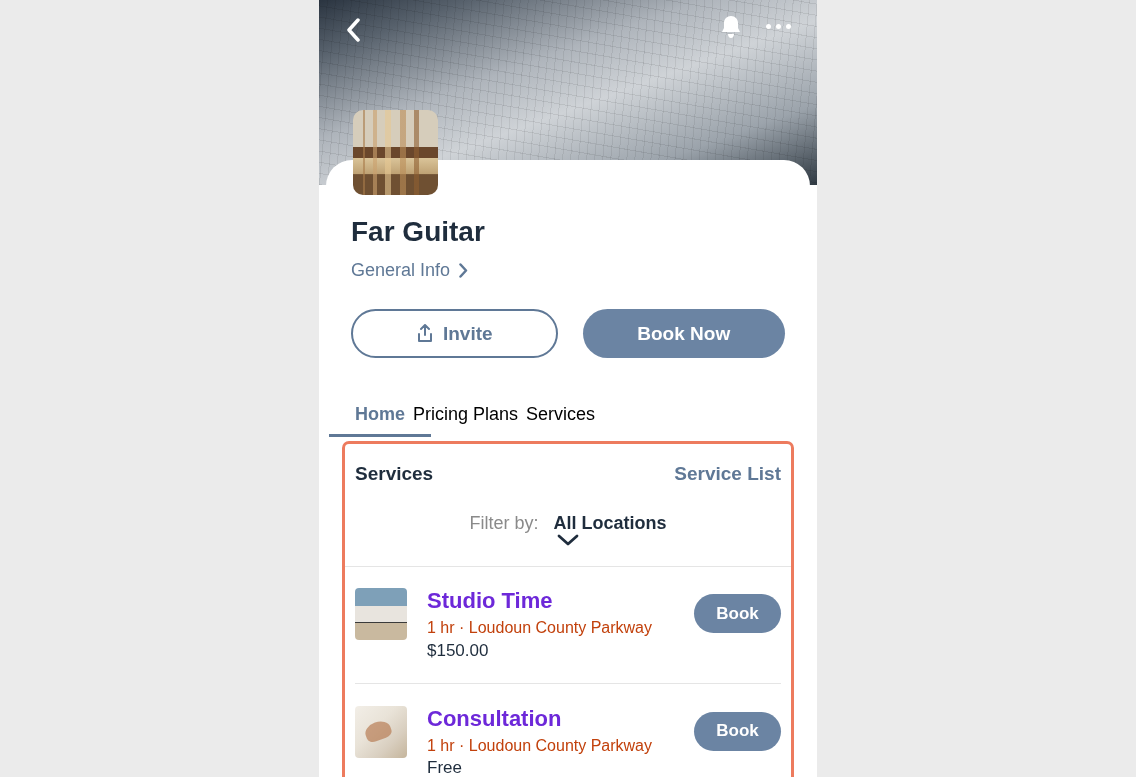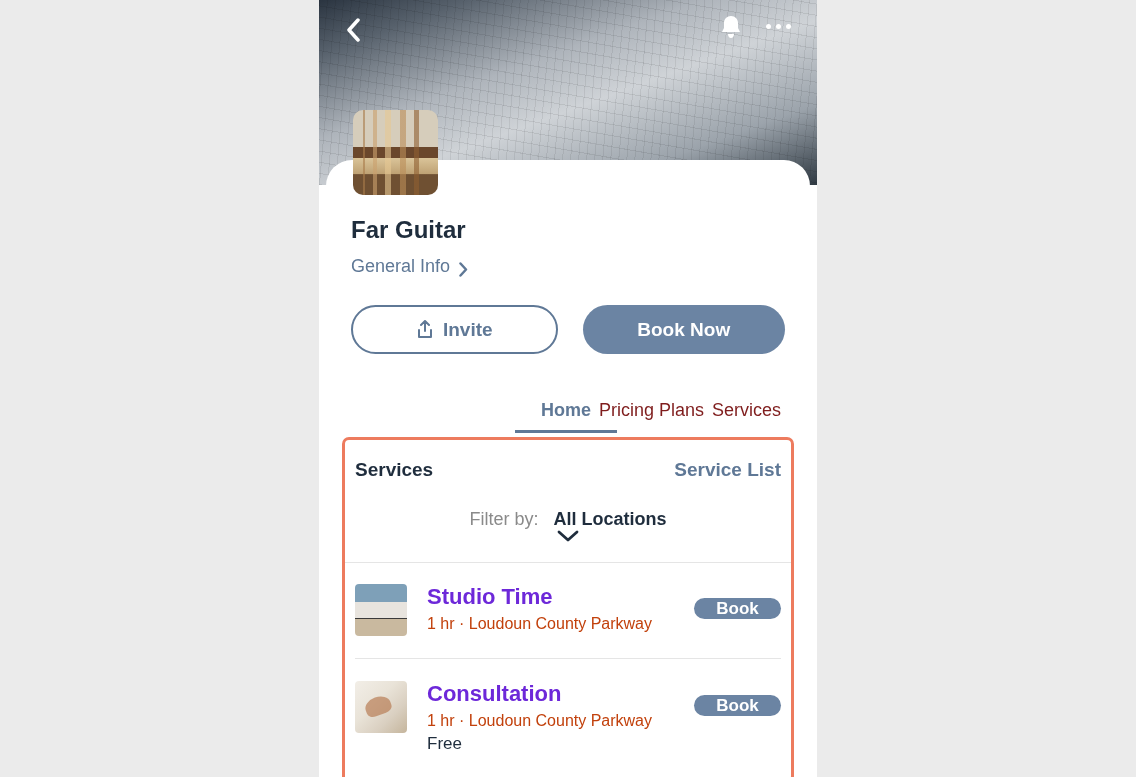--- a/index.html
+++ b/index.html
@@ -90,28 +90,28 @@
     }
     .profile-thumb::after {
       content: "";
       position: absolute;
       inset: 0;
       background:
         linear-gradient(90deg, transparent 0%, transparent 12%, #a87b4a 12%, #a87b4a 14%, transparent 14%, transparent 24%, #caa06d 24%, #caa06d 28%, transparent 28%, transparent 38%, #e6c893 38%, #e6c893 45%, transparent 45%, transparent 55%, #ba8d58 55%, #ba8d58 62%, transparent 62%, transparent 72%, #8f5f31 72%, #8f5f31 78%, transparent 78%);
       opacity: 0.6;
     }
     .business-title {
-      font-size: 24px;
+      font-size: 28px;
       font-weight: 700;
       color: #1f2d3d;
       margin-top: 56px;
     }
     .general-info {
       display: inline-flex;
-      align-items: flex-end;
+      align-items: center;
       gap: 9px;
       margin-top: 12px;
       color: #5f7896;
       font-size: 18px;
       cursor: pointer;
     }
     .action-row {
       display: flex;
       gap: 25px;
       margin-top: 28px;
@@ -134,27 +134,27 @@
       border: 2px solid #5f7896;
       color: #5f7896;
       background: #fff;
     }
     .btn-solid {
       background: #6b84a3;
       color: #ffffff;
     }
     .tabs {
       display: flex;
-      justify-content: flex-end;
+      justify-content: flex-start;
       margin-top: 38px;
     }
     .tab {
       font-size: 18px;
       padding: 8px 4px 12px;
-      color: #7f1d1d;
+      color: #000000;
       cursor: pointer;
       position: relative;
     }
     .tab.active {
       color: #5f7896;
       font-weight: 600;
     }
     .tab.active::after {
       content: "";
       position: absolute;
@@ -259,30 +259,30 @@
       color: #c2410c;
       line-height: 1.35;
     }
     .svc-price {
       font-size: 17px;
       color: #1f2d3d;
       margin-top: 2px;
     }
     .book-btn {
       width: 87px;
-      height: 21px;
+      height: 39px;
       border-radius: 20px;
       border: none;
       background: #6b84a3;
       color: #fff;
       font-size: 17px;
       font-weight: 600;
       cursor: pointer;
       flex-shrink: 0;
-      margin-top: 14px;
+      margin-top: 6px;
     }
     svg { display: block; }
   </style>
 </head>
 <body>
 
 <div class="phone-frame">
 
   <div class="hero">
     <div class="hero-overlay"></div>
@@ -346,20 +346,21 @@
             <path d="M2 2 L11 10 L20 2" stroke="#1f2d3d" stroke-width="2.8" fill="none" stroke-linecap="round" stroke-linejoin="round"></path>
           </svg>
       </div>
 
       <div id="service-list">
           <div class="service-item">
             <div class="service-thumb thumb-studio"></div>
             <div class="service-info">
               <div class="svc-name">Studio Time</div>
               <div class="svc-meta">1 hr · Loudoun County Parkway</div>
+              <div class="svc-price">$150.00</div>
             </div>
             <button class="book-btn">Book</button>
           </div>
           <div class="service-item">
             <div class="service-thumb thumb-consult"></div>
             <div class="service-info">
               <div class="svc-name">Consultation</div>
               <div class="svc-meta">1 hr · Loudoun County Parkway</div>
               <div class="svc-price">Free</div>
             </div>

